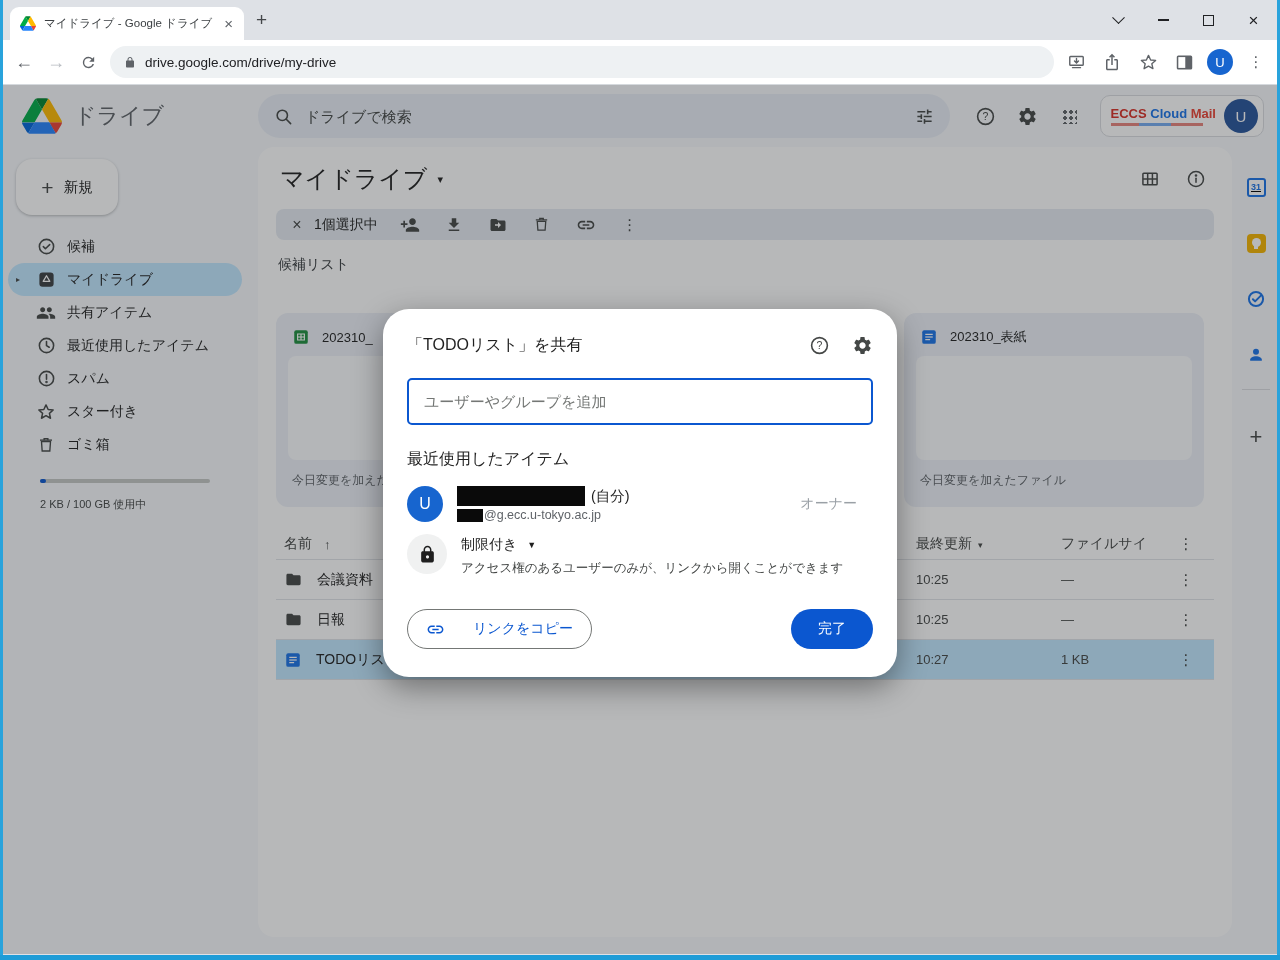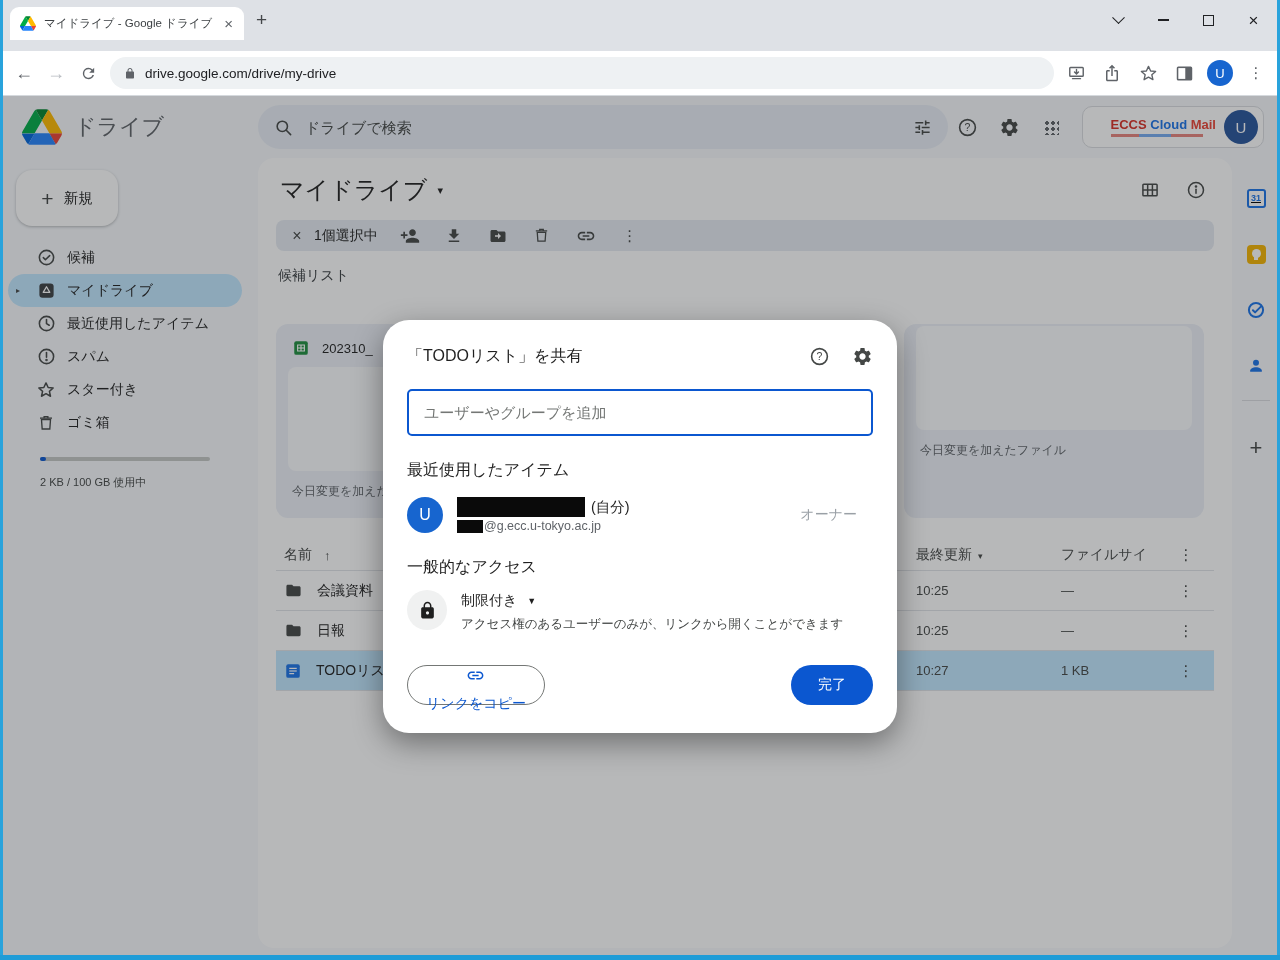--- a/index.html
+++ b/index.html
@@ -6,21 +6,21 @@
   body { font-family:"Liberation Sans","DejaVu Sans",sans-serif; background:#555; }
   .screen { position:relative; width:1280px; height:960px; background:#dee1e6; overflow:hidden; }
 
   
   .frame-left,.frame-right,.frame-bottom { position:absolute; background:#29a3dc; z-index:200; }
   .frame-left { left:0; top:0; width:3px; height:960px; }
   .frame-right { right:0; top:0; width:3px; height:960px; }
   .frame-bottom { left:0; bottom:0; width:1280px; height:5px; background:#1e9cd7; }
 
   
-  .titlebar { position:relative; height:51px; background:#dee1e6; }
+  .titlebar { position:relative; height:40px; background:#dee1e6; }
   .tab { position:absolute; left:10px; top:7px; width:234px; height:33px; background:#fff; border-radius:9px 9px 0 0; display:flex; align-items:center; padding:0 8px 0 10px; }
   .tab-title { flex:1; font-size:11.5px; color:#3c4043; white-space:nowrap; overflow:hidden; text-overflow:ellipsis; margin-left:8px; }
   .tab-close { font-size:15px; color:#5f6368; line-height:1; padding:0 3px; }
   .newtab-btn { position:absolute; left:256px; top:10px; font-size:19px; color:#44474a; font-weight:400; line-height:1; }
   .win-controls { position:absolute; right:4px; top:0; height:40px; display:flex; }
   .win-btn { width:45px; height:40px; display:flex; align-items:center; justify-content:center; color:#202124; }
   .chev-down { width:9px; height:9px; border-right:1.6px solid #202124; border-bottom:1.6px solid #202124; transform:rotate(45deg) translate(-2px,-2px); }
   .min-glyph { width:11px; height:1.6px; background:#202124; }
   .max-glyph { width:11px; height:11px; border:1.6px solid #202124; }
   .close-glyph { font-size:17px; line-height:1; }
@@ -42,21 +42,21 @@
   .dheader { display:flex; align-items:center; height:62px; }
   .dlogo-area { width:258px; display:flex; align-items:center; flex:none; }
   .dlogo { margin-left:22px; }
   .dapp-name { font-size:22px; color:#5f6368; margin-left:12px; }
   .dsearch { width:692px; height:44px; background:#e9eef6; border-radius:22px; display:flex; align-items:center; padding:0 16px; gap:12px; }
   .dsearch input { flex:1; border:none; outline:none; background:transparent; font-size:15px; color:#444746; font-family:inherit; }
   .dsearch input::placeholder { color:#444746; opacity:1; }
   .hicon { width:40px; height:40px; display:flex; align-items:center; justify-content:center; }
   .dheader-right { margin-left:auto; display:flex; align-items:center; margin-right:16px; gap:2px; }
   .apps-grid { width:15px; height:15px; background:radial-gradient(circle,#5f6368 1.7px,transparent 1.9px) 0 0/6px 6px; }
-  .eccs-badge { height:42px; background:#fff; border:1px solid #dadce0; border-radius:10px; display:flex; align-items:center; padding:0 5px 0 28px; margin-left:8px; gap:8px; }
+  .eccs-badge { height:42px; background:#fff; border:1px solid #dadce0; border-radius:10px; display:flex; align-items:center; padding:0 5px 0 10px; margin-left:8px; gap:8px; }
   .eccs-text { display:flex; flex-direction:column; }
   .eccs-line1 { font-size:13px; font-weight:bold; white-space:nowrap; }
   .eccs-line1 .r { color:#d93025; } .eccs-line1 .b { color:#1a73e8; } .eccs-line1 .o { color:#ea4335; }
   .eccs-sub { margin-top:2px; height:3px; width:92px; background:linear-gradient(90deg,#d93025 0 30%,#1a73e8 30% 65%,#d93025 65% 100%); opacity:.6; }
   .avatar-lg { width:34px; height:34px; border-radius:50%; background:#27549b; color:#fff; font-size:15px; display:flex; align-items:center; justify-content:center; flex:none; }
 
   
   .sidebar { position:absolute; left:0; top:62px; width:258px; }
   .new-btn { margin:12px 0 0 16px; width:102px; height:56px; background:#fff; border-radius:16px; box-shadow:0 1px 3px rgba(60,64,67,.35); display:flex; align-items:center; justify-content:center; gap:10px; font-size:14.5px; color:#1f1f1f; }
   .new-plus { font-size:21px; color:#444746; line-height:1; }
@@ -132,21 +132,21 @@
   .owner-line2 { display:flex; align-items:center; margin-top:2px; font-size:12.5px; color:#5f6368; }
   .redact-email { width:26px; height:13px; background:#0a0a0a; margin-right:1px; }
   .owner-role { margin-left:auto; margin-right:16px; font-size:14px; color:#9aa0a6; }
   .access-row { margin-top:12px; display:flex; }
   .lock-circle { width:40px; height:40px; border-radius:50%; background:#f0f1f1; display:flex; align-items:center; justify-content:center; flex:none; color:#1f1f1f; }
   .access-info { margin-left:14px; }
   .access-mode { display:flex; align-items:center; gap:10px; font-size:14px; color:#1f1f1f; margin-top:2px; }
   .access-caret { font-size:9px; }
   .access-desc { margin-top:6px; font-size:12.5px; color:#444746; }
   .dlg-footer { margin-top:32px; display:flex; align-items:center; }
-  .copy-btn { height:40px; border:1px solid #747775; border-radius:20px; background:#fff; display:flex; align-items:center; gap:10px; padding:0 18px; font-size:14px; color:#0b57d0; font-family:inherit;flex-direction:column; }
+  .copy-btn { height:40px; border:1px solid #747775; border-radius:20px; background:#fff; display:flex; align-items:center; gap:28px; padding:0 18px; font-size:14px; color:#0b57d0; font-family:inherit; }
   .done-btn { margin-left:auto; height:40px; border:none; border-radius:20px; background:#0b57d0; color:#fff; font-size:14px; padding:0 27px; font-family:inherit; }
 
   .ficon { flex:none; display:flex; }
   svg { display:block; }
 </style>
 </head>
 <body>
 
 <div class="screen">
 
@@ -305,20 +305,29 @@
             <svg width="19" height="19" viewBox="0 0 24 24">
                 <rect x="3" y="3" width="18" height="18" rx="4" fill="#3c4043"></rect>
                 <path d="M12 7.2l4.2 7.1H7.8z" fill="none" stroke="#fff" stroke-width="1.6" stroke-linejoin="round"></path>
               </svg>
           </span>
           <span>マイドライブ</span>
         </div>
         <div class="dnav-item">
           <span class="dnav-caret">▸</span>
           <span class="dnav-ico">
+            <svg width="20" height="20" viewBox="0 0 24 24" fill="#444746">
+                <path d="M16 11c1.66 0 2.99-1.34 2.99-3S17.66 5 16 5s-3 1.34-3 3 1.34 3 3 3zM8 11c1.66 0 2.99-1.34 2.99-3S9.66 5 8 5 5 6.34 5 8s1.34 3 3 3zm0 2c-2.33 0-7 1.17-7 3.5V19h14v-2.5C15 14.17 10.33 13 8 13zm8 0c-.29 0-.62.02-.97.05 1.16.84 1.97 1.97 1.97 3.45V19h6v-2.5c0-2.33-4.67-3.5-7-3.5z"></path>
+              </svg>
+          </span>
+          <span>共有アイテム</span>
+        </div>
+        <div class="dnav-item">
+          <span class="dnav-caret">▸</span>
+          <span class="dnav-ico">
             <svg width="19" height="19" viewBox="0 0 24 24" fill="none" stroke="#444746" stroke-width="2">
                 <circle cx="12" cy="12" r="9"></circle>
                 <path d="M12 7v5.2l3.4 2" stroke-linecap="round"></path>
               </svg>
           </span>
           <span>最近使用したアイテム</span>
         </div>
         <div class="dnav-item">
           <span class="dnav-caret">▸</span>
           <span class="dnav-ico">
@@ -425,20 +434,31 @@
                 <line x1="7.5" y1="12" x2="16.5" y2="12" stroke="#fff" stroke-width="1.5"></line>
                 <line x1="12" y1="8" x2="12" y2="16" stroke="#fff" stroke-width="1.5"></line>
               </svg>
           </span>
           <span class="card-name">202310_</span>
         </div>
         <div class="card-preview"></div>
         <div class="card-caption">今日変更を加えたファイル</div>
       </div>
       <div class="card card-2">
+        <div class="card-head">
+          <span class="ficon">
+            <svg width="18" height="18" viewBox="0 0 24 24">
+                <rect x="3" y="3" width="18" height="18" rx="2.5" fill="#1a73e8"></rect>
+                <line x1="7" y1="8.5" x2="17" y2="8.5" stroke="#fff" stroke-width="1.6"></line>
+                <line x1="7" y1="12" x2="17" y2="12" stroke="#fff" stroke-width="1.6"></line>
+                <line x1="7" y1="15.5" x2="13.5" y2="15.5" stroke="#fff" stroke-width="1.6"></line>
+              </svg>
+          </span>
+          <span class="card-name">202310_表紙</span>
+        </div>
         <div class="card-preview"></div>
         <div class="card-caption">今日変更を加えたファイル</div>
       </div>
 
       <div class="flist">
         <div class="frow fhead">
           <div class="c-name">
             <span>名前</span>
             <span class="sort-arrow">↑</span>
           </div>
@@ -543,21 +563,20 @@
             <span class="redact-name"></span>
             <span>(自分)</span>
           </div>
           <div class="owner-line2">
             <span class="redact-email"></span>
             <span>@g.ecc.u-tokyo.ac.jp</span>
           </div>
         </div>
         <span class="owner-role">オーナー</span>
       </div>
-      <div class="dlg-section">一般的なアクセス</div>
       <div class="access-row">
         <div class="lock-circle">
           <svg width="19" height="19" viewBox="0 0 24 24" fill="#1f1f1f">
               <path d="M18 8h-1V6c0-2.76-2.24-5-5-5S7 3.24 7 6v2H6c-1.1 0-2 .9-2 2v10c0 1.1.9 2 2 2h12c1.1 0 2-.9 2-2V10c0-1.1-.9-2-2-2zm-6 9c-1.1 0-2-.9-2-2s.9-2 2-2 2 .9 2 2-.9 2-2 2zm3.1-9H8.9V6c0-1.71 1.39-3.1 3.1-3.1 1.71 0 3.1 1.39 3.1 3.1v2z"></path>
             </svg>
         </div>
         <div class="access-info">
           <div class="access-mode">
             <span>制限付き</span>
             <span class="access-caret">▼</span>

